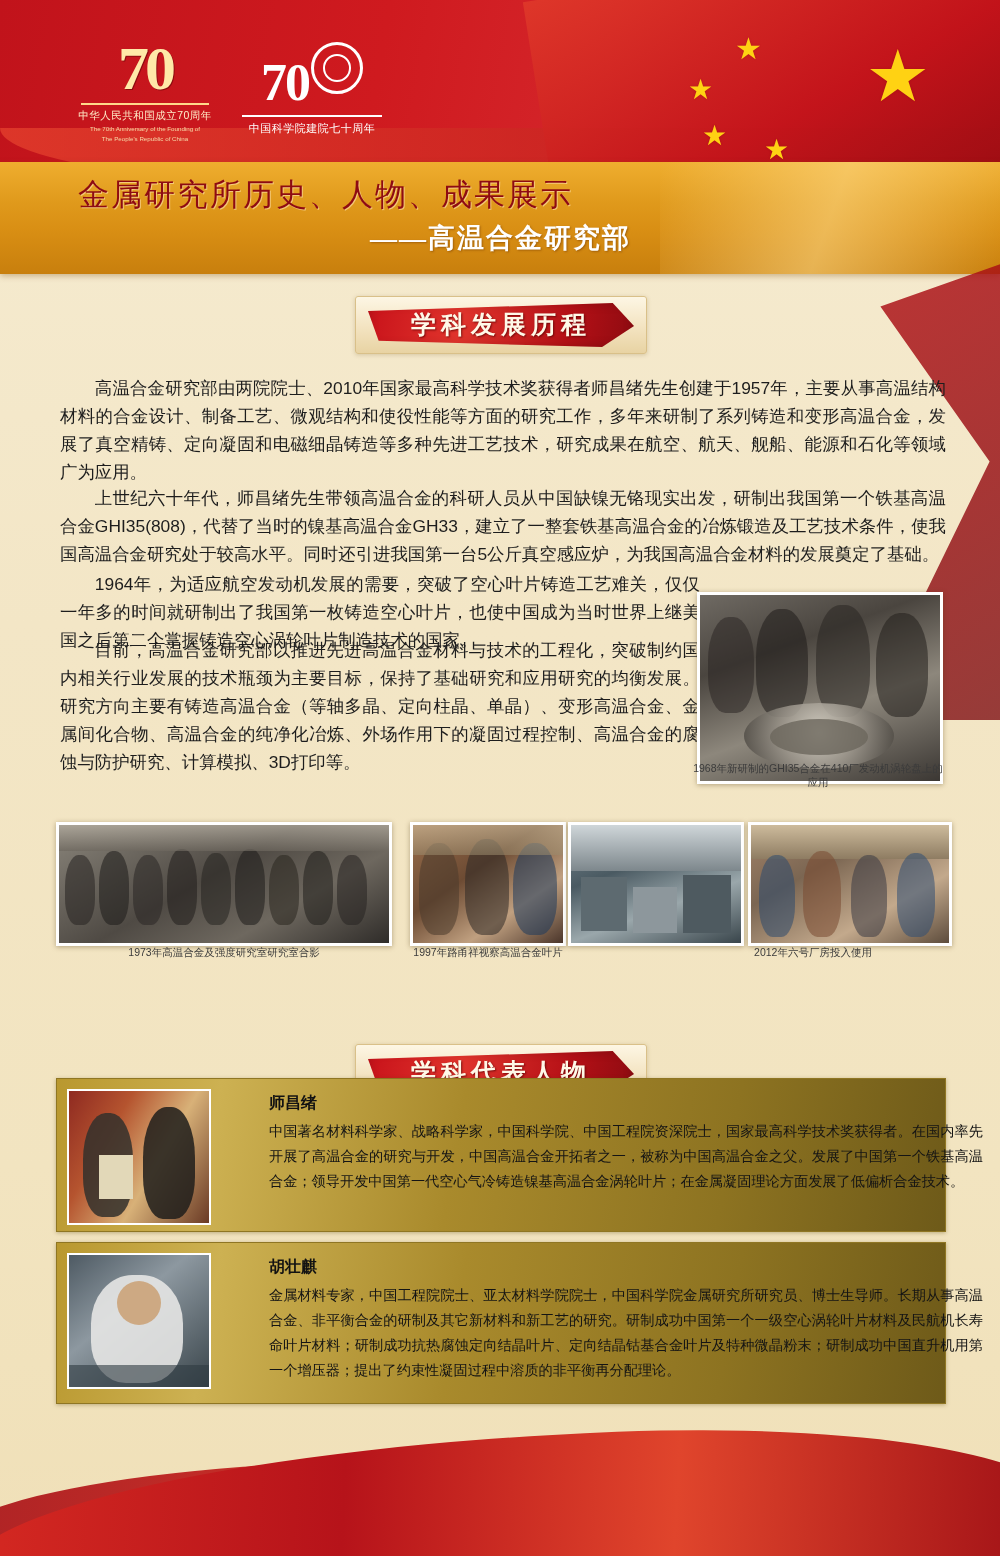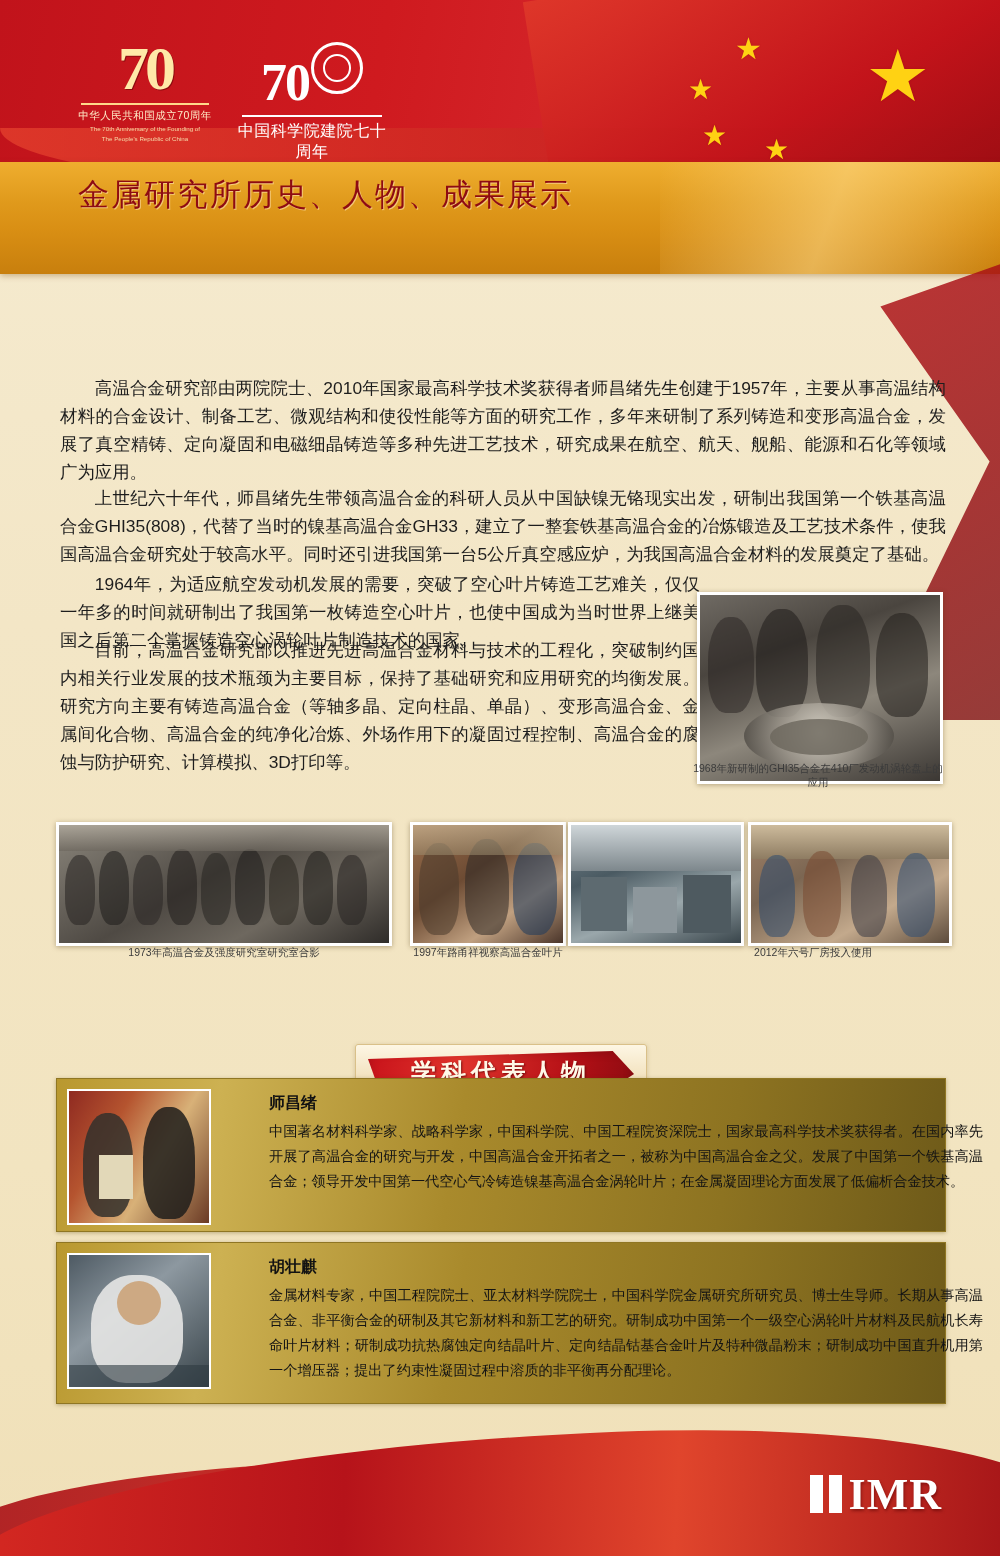--- a/index.html
+++ b/index.html
@@ -70,21 +70,21 @@
   }
   .logo70b .circ{
     display:inline-block;width:46px;height:46px;border:3px solid #fff;border-radius:50%;
     vertical-align:6px;margin-left:2px;position:relative;
   }
   .logo70b .circ:before{
     content:"";position:absolute;left:9px;top:9px;width:24px;height:24px;
     border:2px solid #fff;border-radius:50%;
   }
   .logo70b .rule{width:140px;height:2px;background:#ffffff;margin:6px auto 4px;}
-  .logo70b .cn{font-size:16px;color:#ffffff;letter-spacing:.5px;}
+  .logo70b .cn{font-size:11px;color:#ffffff;letter-spacing:.5px;}
 
   
   .gold-band{
     position:absolute;left:0;top:162px;width:1000px;height:112px;
     background:linear-gradient(180deg,#efae2f 0%,#e09a1c 35%,#d98f14 60%,#c87f0d 100%);
     box-shadow:0 2px 6px rgba(120,70,0,.35);
     overflow:hidden;
   }
   .gold-band:after{
     content:"";position:absolute;right:0;top:0;width:340px;height:112px;
@@ -241,24 +241,29 @@
       <div>
         <span class="num">70</span><span class="circ"></span>
       </div>
       <div class="rule"></div>
       <div class="cn">中国科学院建院七十周年</div>
     </div>
   </div>
 
   <div class="gold-band">
     <div class="title-main">金属研究所历史、人物、成果展示</div>
+    <div class="title-sub">——高温合金研究部</div>
   </div>
 
   <div class="red-swoosh"></div>
 
+  <div class="plaque" style="top:296px;">
+    <div class="ribbon"></div>
+    <div class="ptext">学科发展历程</div>
+  </div>
 
   <div class="body-text" style="top:374px;width:886px;">
     <p>高温合金研究部由两院院士、2010年国家最高科学技术奖获得者师昌绪先生创建于1957年，主要从事高温结构材料的合金设计、制备工艺、微观结构和使役性能等方面的研究工作，多年来研制了系列铸造和变形高温合金，发展了真空精铸、定向凝固和电磁细晶铸造等多种先进工艺技术，研究成果在航空、航天、舰船、能源和石化等领域广为应用。</p>
   </div>
   <div class="body-text" style="top:484px;width:886px;">
     <p>上世纪六十年代，师昌绪先生带领高温合金的科研人员从中国缺镍无铬现实出发，研制出我国第一个铁基高温合金GHI35(808)，代替了当时的镍基高温合金GH33，建立了一整套铁基高温合金的冶炼锻造及工艺技术条件，使我国高温合金研究处于较高水平。同时还引进我国第一台5公斤真空感应炉，为我国高温合金材料的发展奠定了基础。</p>
   </div>
   <div class="body-text" style="top:570px;width:640px;">
     <p>1964年，为适应航空发动机发展的需要，突破了空心叶片铸造工艺难关，仅仅一年多的时间就研制出了我国第一枚铸造空心叶片，也使中国成为当时世界上继美国之后第二个掌握铸造空心涡轮叶片制造技术的国家。</p>
   </div>
@@ -352,17 +357,14 @@
       </div>
     </div>
     <div class="person-name" style="left:212px;top:14px;">胡壮麒</div>
     <div class="person-desc" style="left:212px;top:40px;width:714px;">金属材料专家，中国工程院院士、亚太材料学院院士，中国科学院金属研究所研究员、博士生导师。长期从事高温合金、非平衡合金的研制及其它新材料和新工艺的研究。研制成功中国第一个一级空心涡轮叶片材料及民航机长寿命叶片材料；研制成功抗热腐蚀定向结晶叶片、定向结晶钴基合金叶片及特种微晶粉末；研制成功中国直升机用第一个增压器；提出了约束性凝固过程中溶质的非平衡再分配理论。</div>
   </div>
 
   <div class="bottom-ribbon">
     <div class="br2"></div>
     <div class="br1"></div>
   </div>
-  <div class="imr-logo">
-    <span class="bar"></span><span>IMR</span>
-  </div>
 
 </div>
 
 </body></html>

